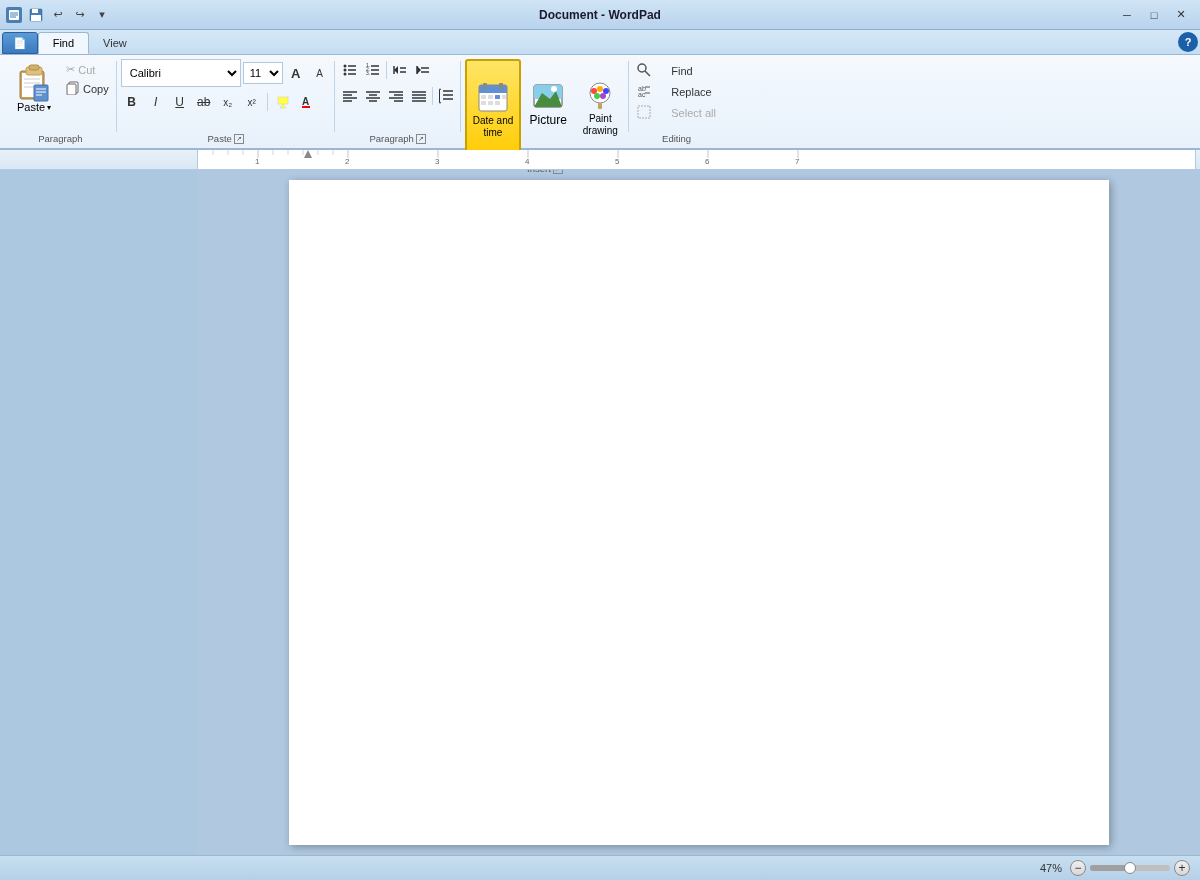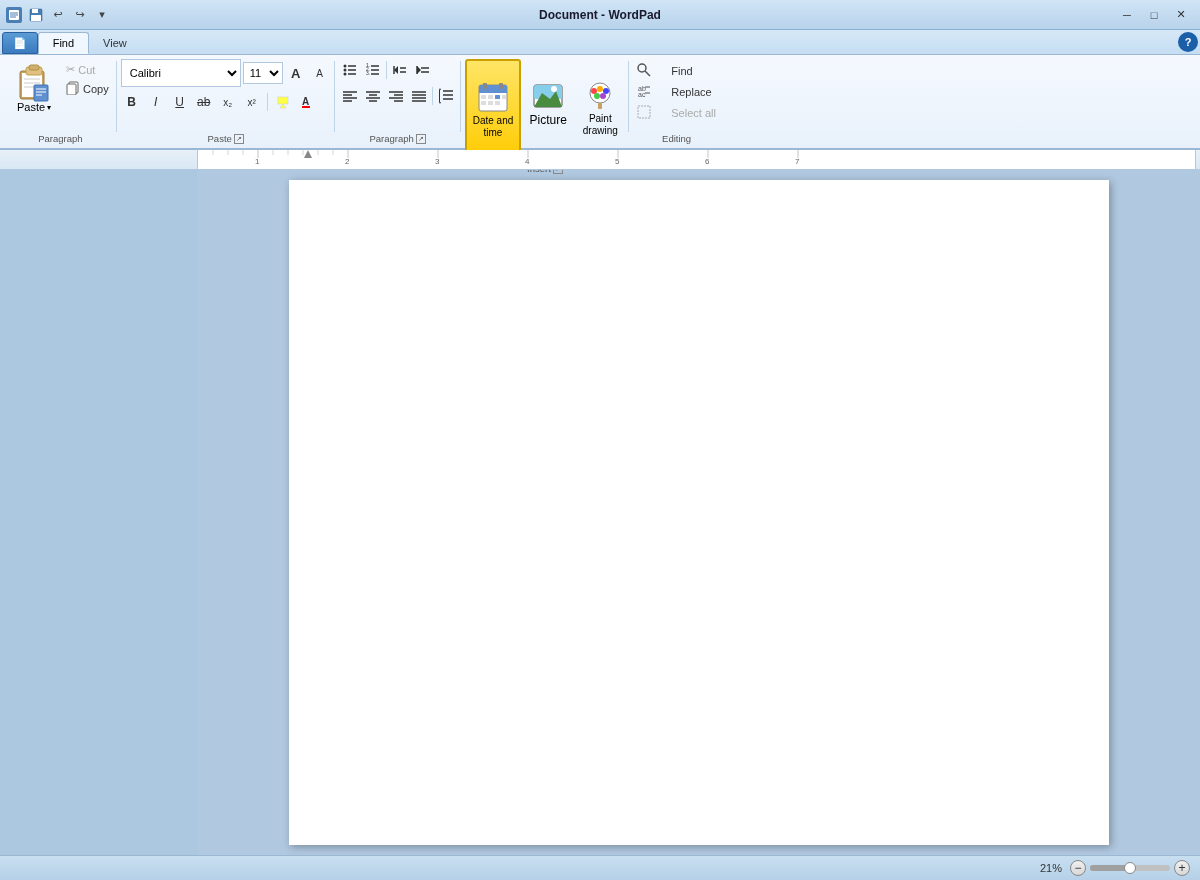--- a/index.html
+++ b/index.html
@@ -670,21 +670,21 @@
 <div class="main-area">
   <div class="left-margin"></div>
   <div class="doc-container">
     <div class="doc-page">
       
     </div>
   </div>
 </div>
 
 <div class="status-bar">
-  <span class="zoom-text">21%</span>
+  <span class="zoom-text">47%</span>
   <div class="zoom-controls">
     <div class="zoom-btn">−</div>
     <div class="zoom-slider">
       <div class="zoom-slider-track" style="width:50%;"></div>
       <div class="zoom-thumb"></div>
     </div>
     <div class="zoom-btn">+</div>
   </div>
 </div>
 

